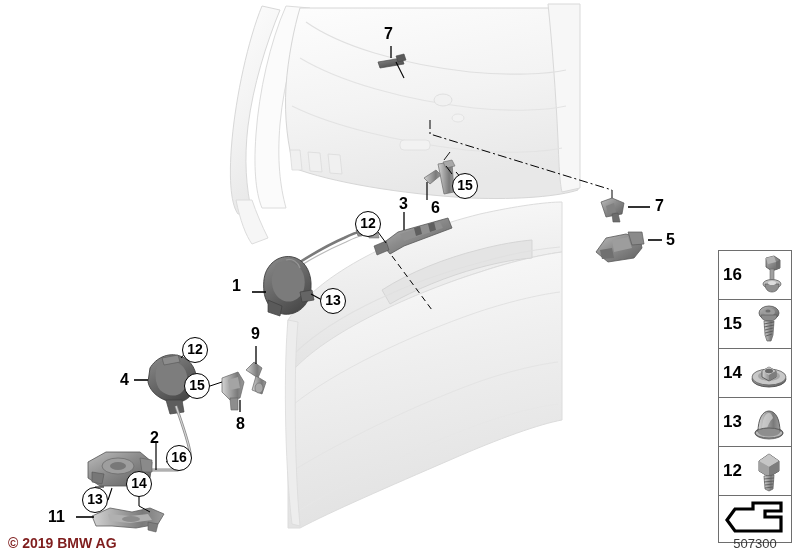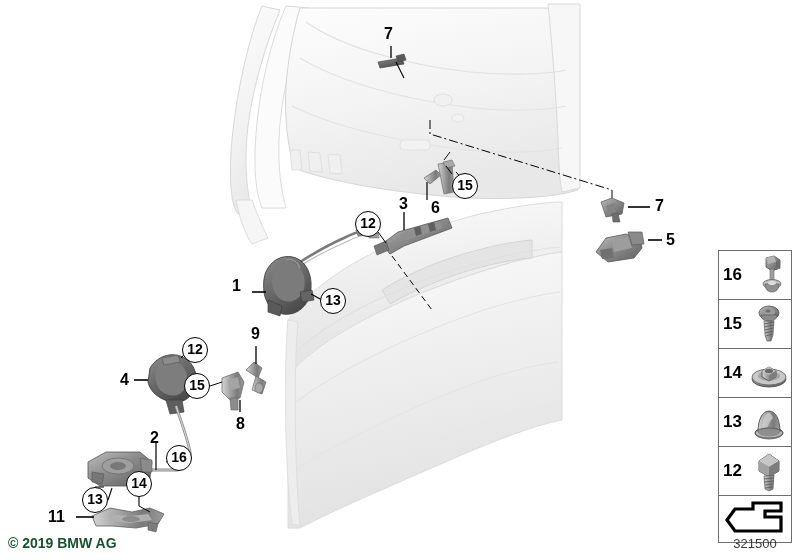--- a/index.html
+++ b/index.html
@@ -110,21 +110,21 @@
     font-size: 13px;
     color: #3a3a3a;
   }
   #copyright {
     position: absolute;
     left: 8px;
     top: 535px;
     font-family: "Liberation Sans", sans-serif;
     font-size: 14px;
     font-weight: bold;
-    color: #14532d;
+    color: #7f1d1d;
     white-space: nowrap;
   }
 </style>
 </head>
 <body>
 
 <div id="stage">
 
   <svg class="svg-layer" viewBox="0 0 800 560">
     <defs>
@@ -440,16 +440,16 @@
       <div class="legend-art">
         <svg width="64" height="38" viewBox="0 0 64 38">
           <path d="M28,4 L58,4 L58,12 L40,12 L40,20 L58,20 L58,30 L14,30 L6,20 L14,12 L28,12 Z" fill="#ffffff" stroke="#000000" stroke-width="0"></path>
           <path d="M30,3 L58,3 L58,11 L42,11 L42,17 L58,17 L58,31 L12,31 L4,20 L12,9 L30,9 Z" fill="none" stroke="#000000" stroke-width="3.2" stroke-linejoin="miter"></path>
         </svg>
       </div>
     </div>
 
   </div>
 
-  <div id="diagram-number">321500</div>
+  <div id="diagram-number">507300</div>
   <div id="copyright">© 2019 BMW AG</div>
 
 </div>
 
 </body></html>

